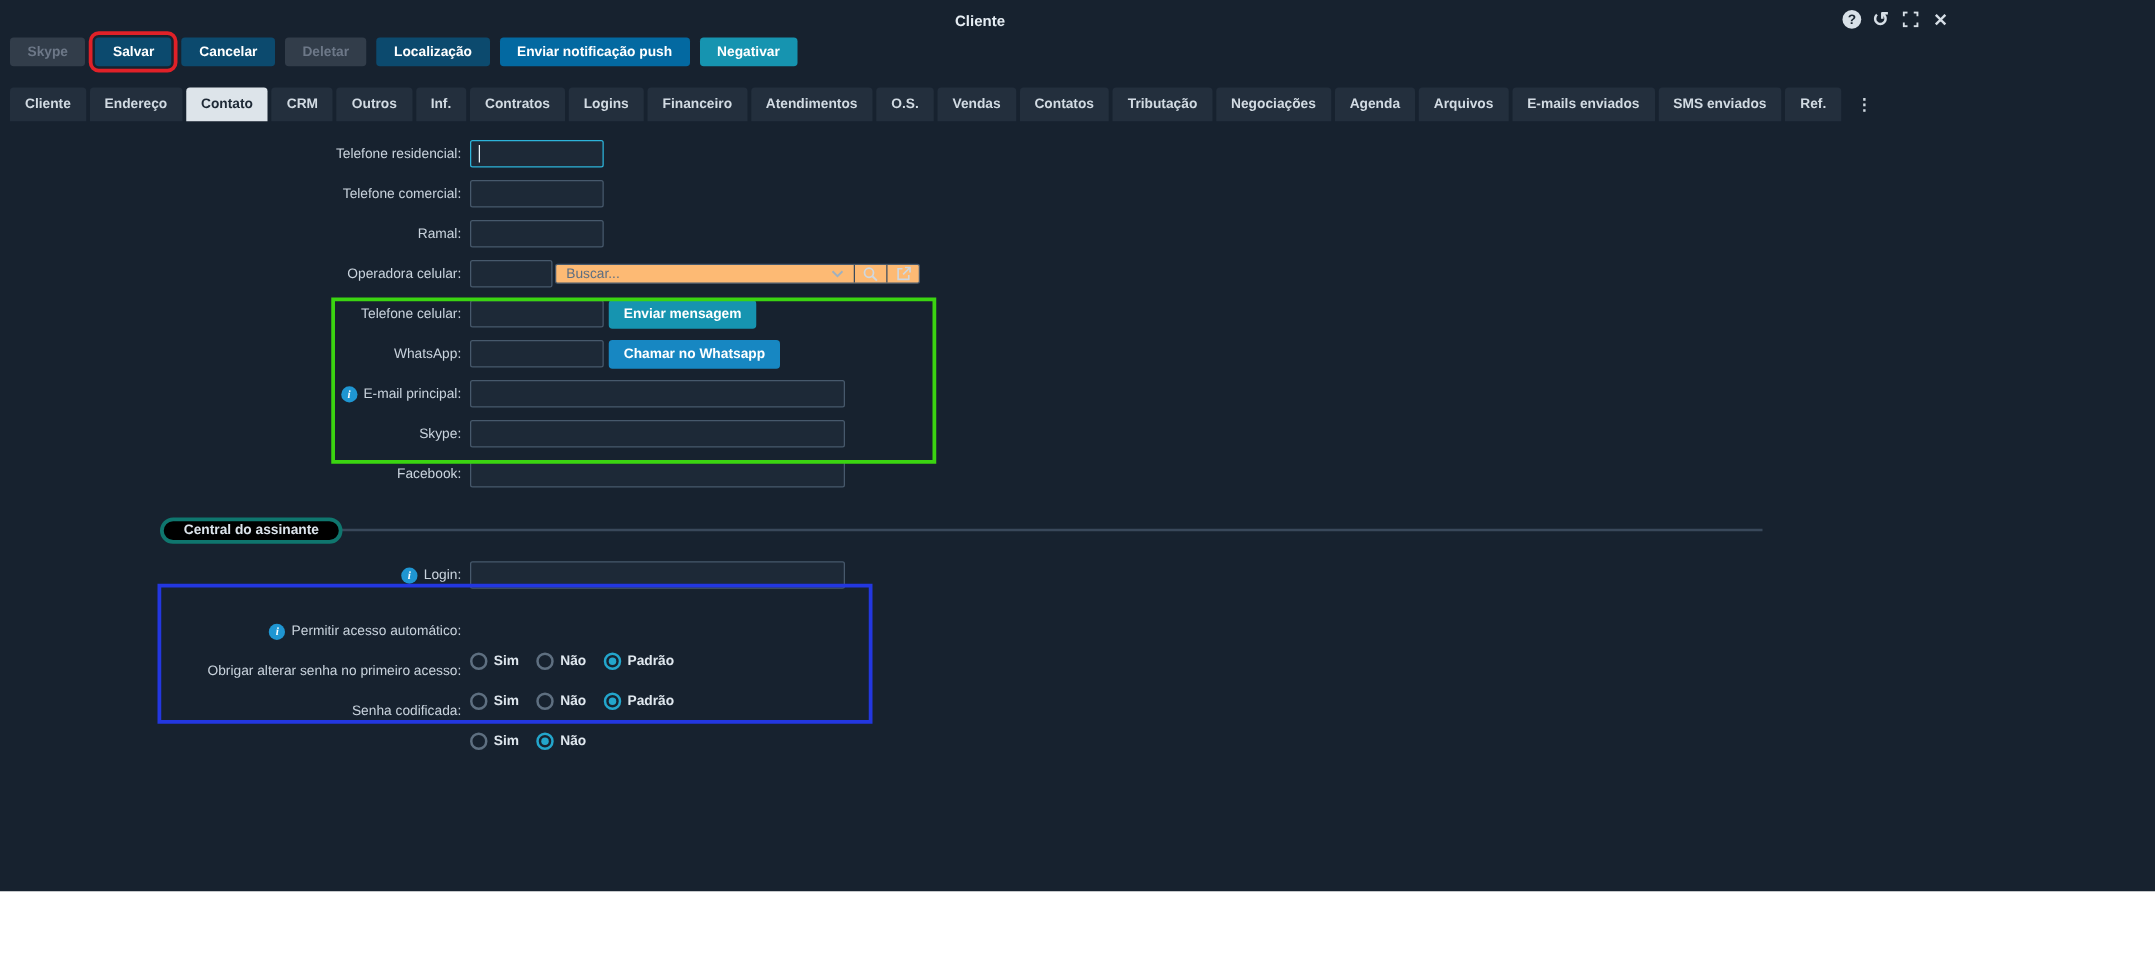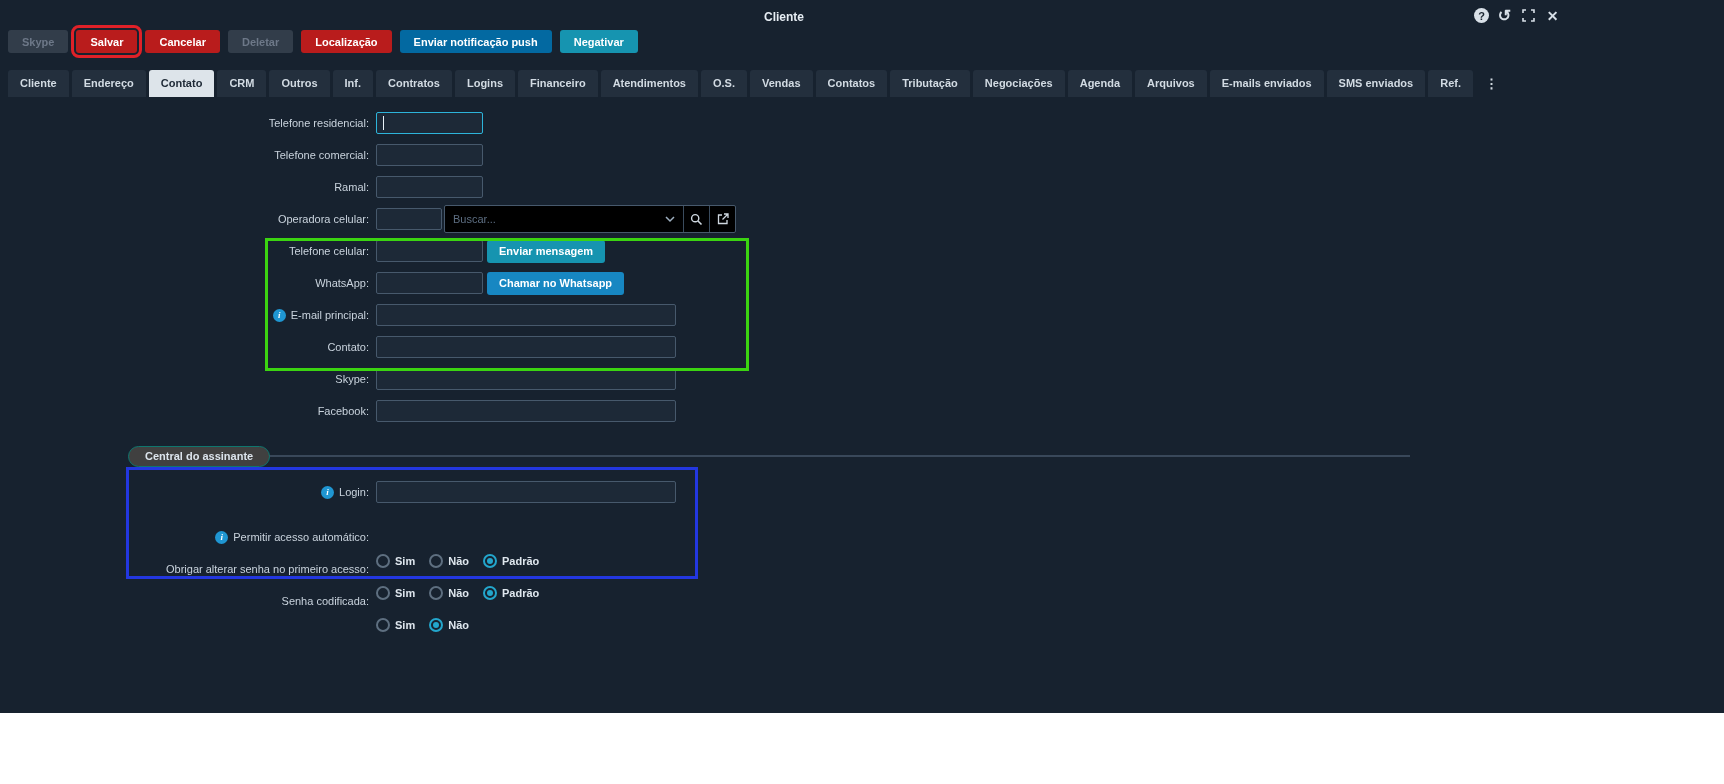--- a/index.html
+++ b/index.html
@@ -33,21 +33,21 @@
   .wicon.close { font-size:14px; font-weight:bold; }
 
   
   .toolbar { position:absolute; top:30px; left:8px; display:flex; gap:8px; align-items:center; }
   .btn {
     height:23px; padding:0 14px; border:none; border-radius:3px;
     font-family:"Liberation Sans",sans-serif; font-size:11px; font-weight:bold;
     color:#ffffff; cursor:pointer; white-space:nowrap;
   }
   .btn.disabled { background:#323d4a; color:#6d7888; cursor:default; }
-  .btn.primary  { background:#b91c1c; }
+  .btn.primary  { background:#0c4a6e; }
   .btn.dark     { background:#0369a1; }
   .btn.teal     { background:#1694b0; }
   .ann-red { outline:3px solid #e02128; outline-offset:2px; }
 
   
   .tabs { position:absolute; top:70px; left:8px; display:flex; gap:3px; align-items:flex-end; }
   .tab {
     height:27px; line-height:27px; padding:0 12px; background:#232f3d; color:#d2dbe3;
     font-size:11px; font-weight:bold; border-radius:3px 3px 0 0; cursor:pointer; white-space:nowrap;
   }
@@ -73,40 +73,40 @@
     height:22px; background:#1d2937; border:1px solid #47596c; border-radius:2px;
     color:#e8eef4; padding:0 6px; font-size:11px; outline:none;
     font-family:"Liberation Sans",sans-serif;
   }
   .w107 { width:107px; } .w300 { width:300px; } .w66 { width:66px; }
   input.focused { border-color:#2db4da; }
   .inwrap { position:relative; display:inline-flex; }
   .caret { position:absolute; left:7px; top:4px; width:1px; height:14px; background:#e8f2f8; }
 
   .combo {
-    margin-left:2px; width:292px; height:28px; background:#000000;
+    margin-left:2px; width:292px; height:16px; background:#fdba74;
     border:1px solid #47596c; border-radius:2px; display:flex; align-items:center; cursor:pointer;
   }
   .combo .ph { flex:1; padding-left:8px; font-size:11px; color:#5d6e82; }
   .combo .cell { width:26px; height:100%; display:flex; align-items:center; justify-content:center; }
   .combo .cell.b { border-left:1px solid #3a4b5d; }
 
   .row-btn {
     margin-left:4px; height:23px; padding:0 12px; border:none; border-radius:3px;
     font-family:"Liberation Sans",sans-serif; font-size:11px; font-weight:bold;
     color:#fff; cursor:pointer; white-space:nowrap;
   }
   .btn-enviar { background:#1694b0; }
   .btn-chamar { background:#1787c2; }
 
   .section { height:38px; margin-top:10px; position:relative; display:flex; align-items:center; }
   .sec-line { position:absolute; left:142px; top:18px; width:1268px; height:2px; background:#39485a; }
   .sec-pill {
-    position:relative; margin-left:128px; height:21px; padding:0 16px; background:#404040;
-    border:1px solid #0f766e; border-radius:11px; color:#dce4ec; font-size:11px; font-weight:bold;
+    position:relative; margin-left:128px; height:21px; padding:0 16px; background:#000000;
+    border:3px solid #0f766e; border-radius:11px; color:#dce4ec; font-size:11px; font-weight:bold;
     display:flex; align-items:center;
   }
 
   .senha-wrap { position:relative; display:inline-flex; }
   .senha-wrap input { border-color:#77889a; }
   .red-mark {
     position:absolute; left:1px; bottom:-5px; width:14px; height:4px;
     background:linear-gradient(90deg,#e84545 0 60%,#f5a9a0 60% 100%);
   }
 
@@ -236,24 +236,20 @@
     </div>
 
     <div class="row">
       <div class="lbl">
         <span class="info">i</span>
         <span>E-mail principal:</span>
       </div>
       <input class="tin w300" value="" style="">
     </div>
 
-    <div class="row">
-      <div class="lbl">Contato:</div>
-      <input class="tin w300" value="" style="">
-    </div>
 
 
     <div class="row">
       <div class="lbl">Skype:</div>
       <input class="tin w300" value="" style="">
     </div>
 
     <div class="row">
       <div class="lbl">Facebook:</div>
       <input class="tin w300" value="" style="">

